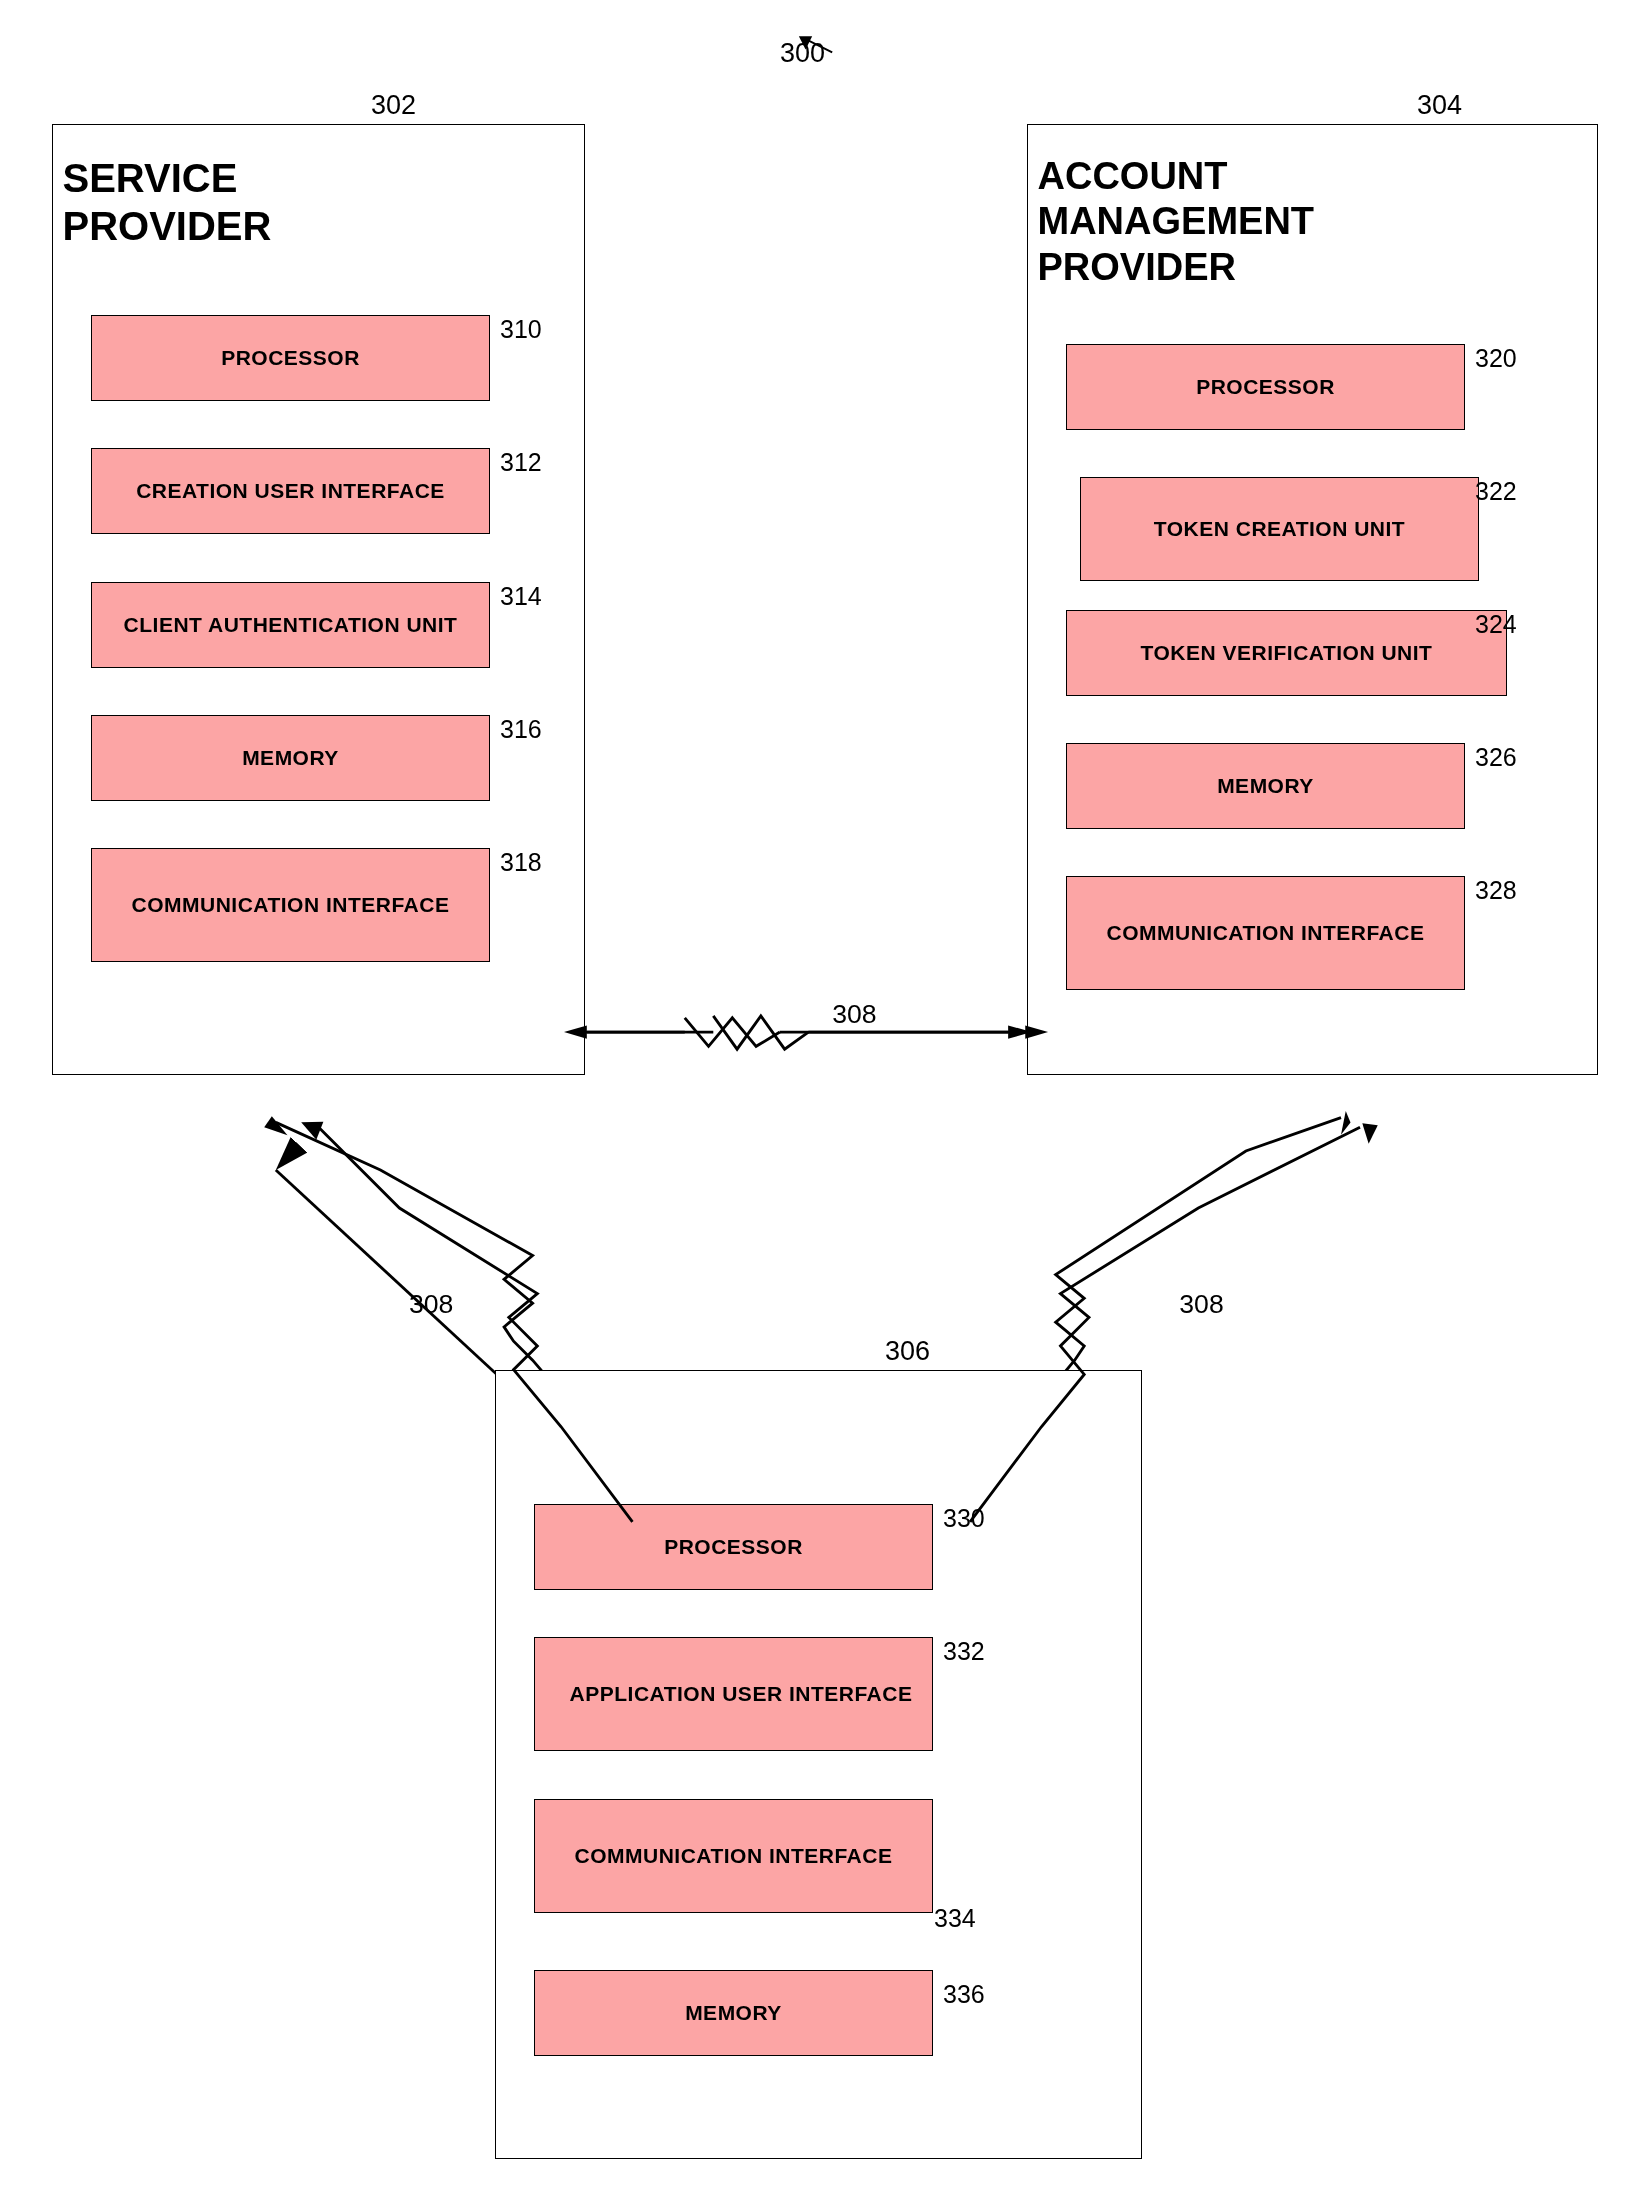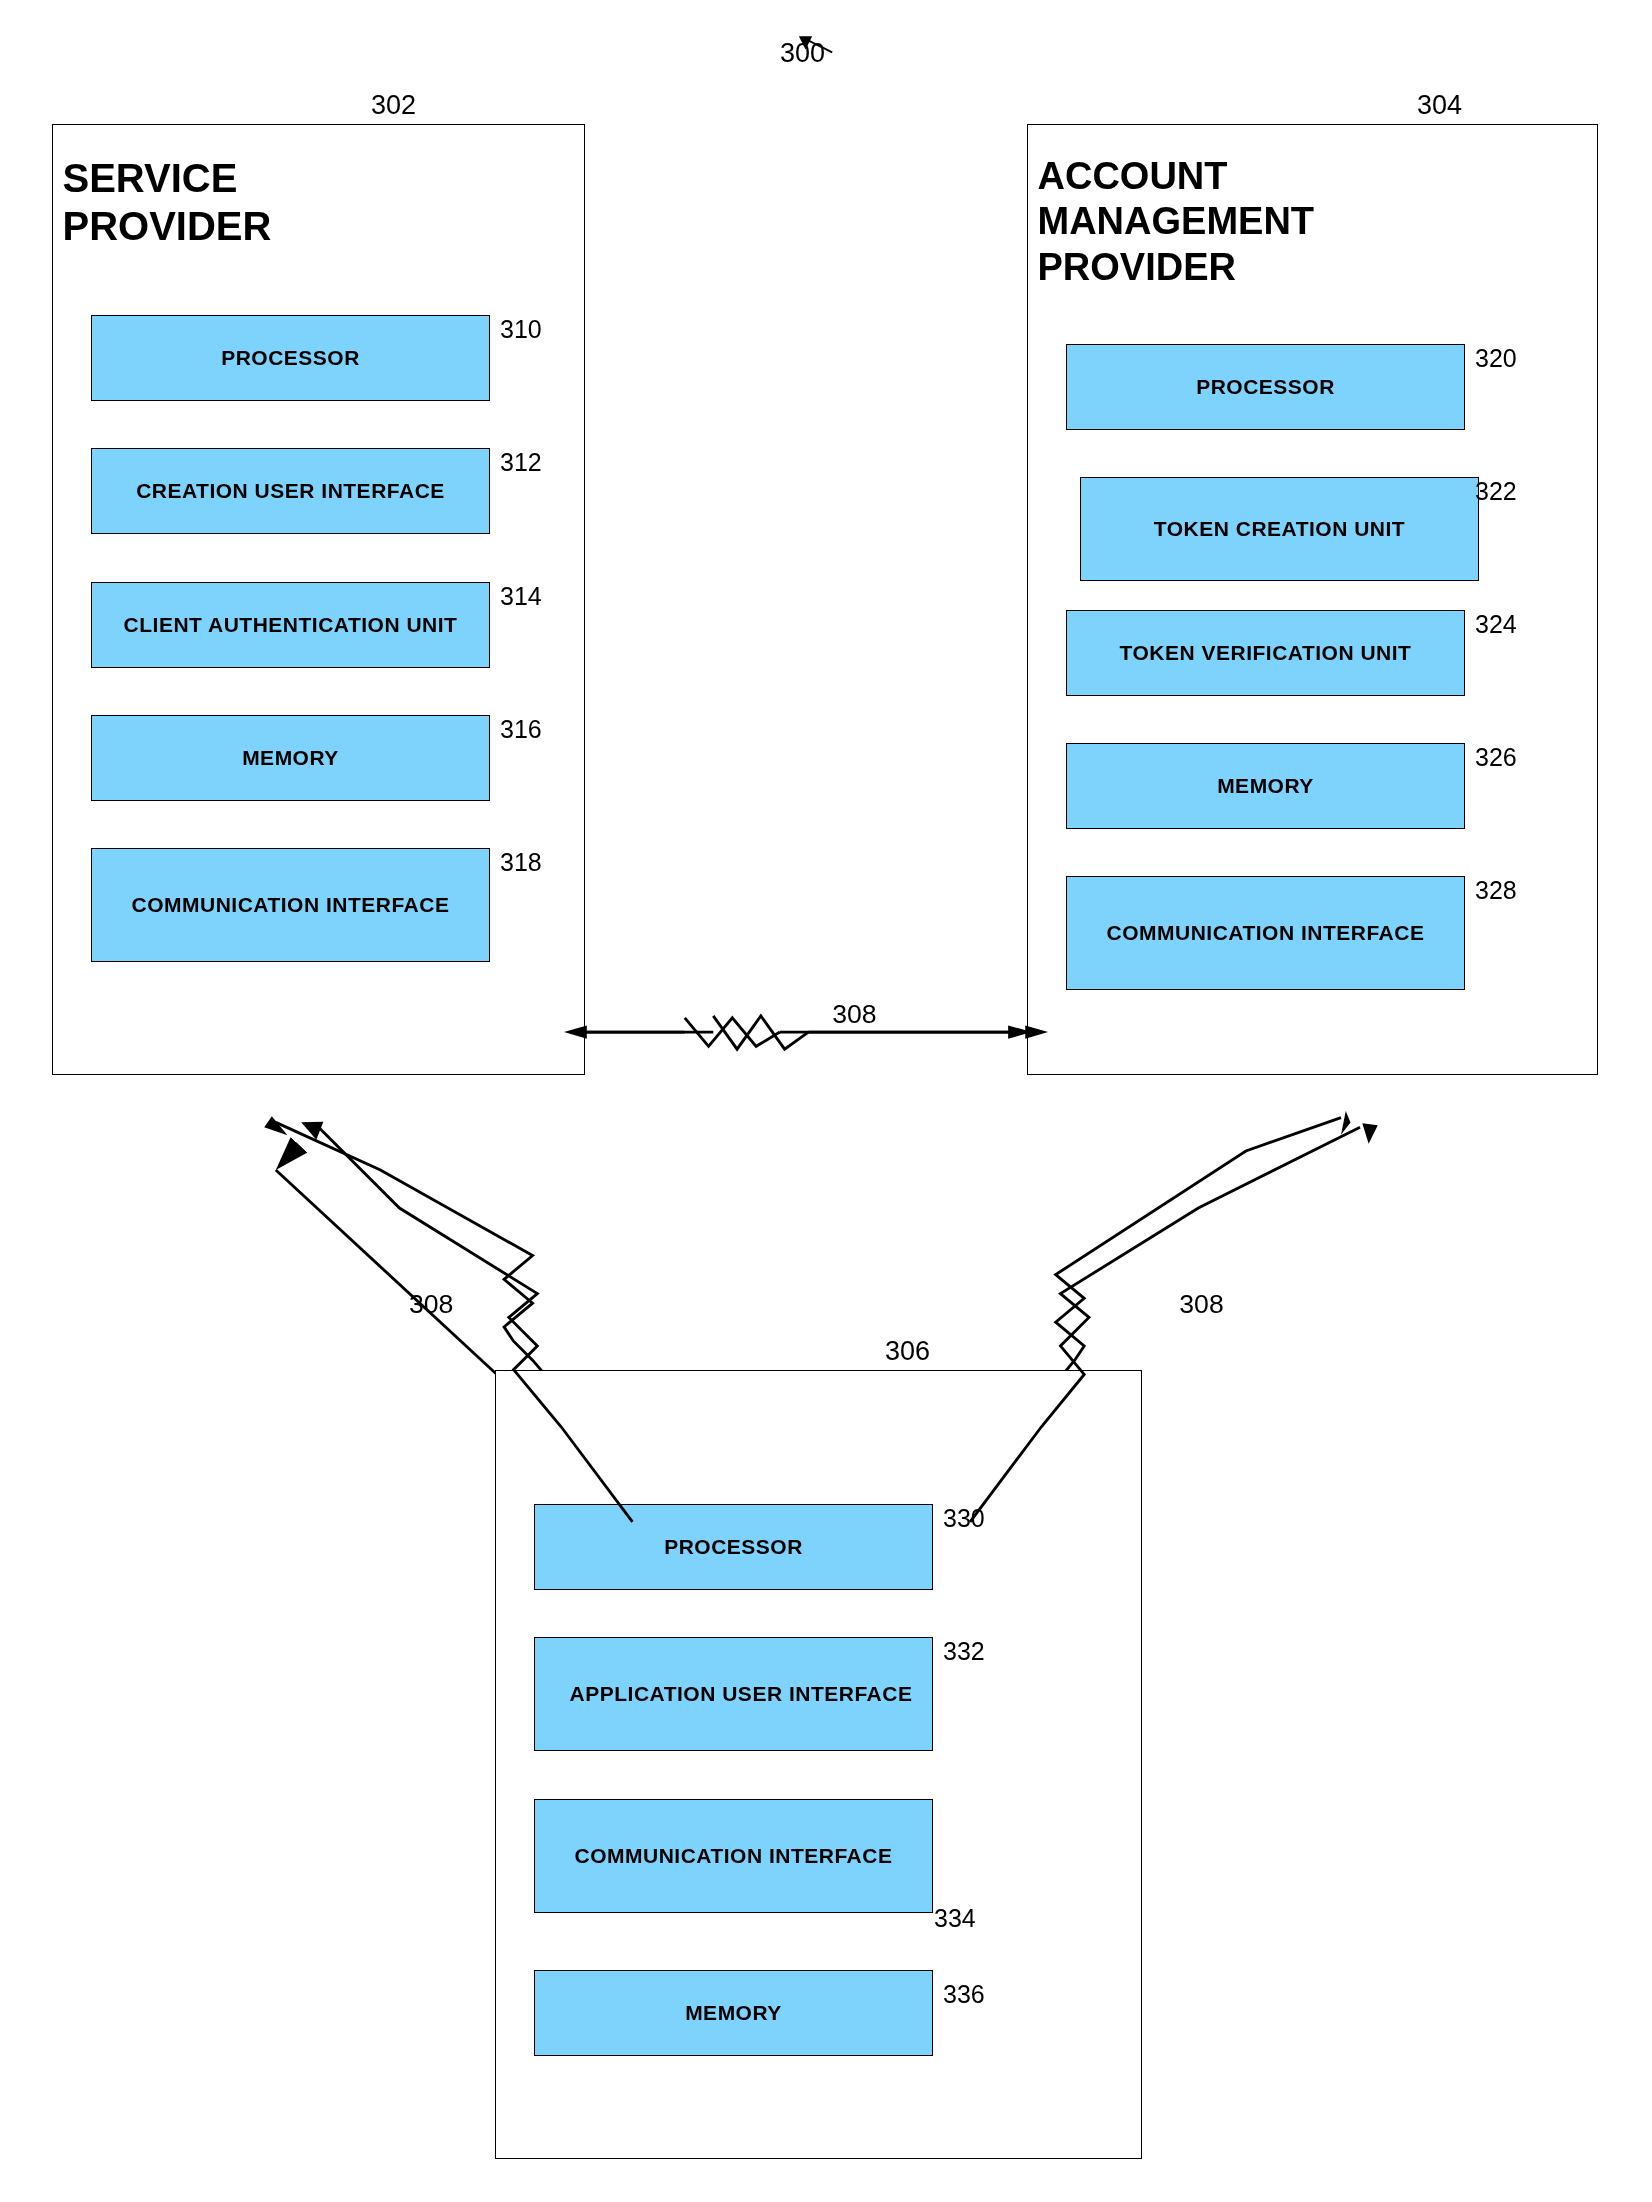--- a/index.html
+++ b/index.html
@@ -32,21 +32,21 @@
       line-height: 1.2;
     }
 
     .box-title.italic {
       font-style: italic;
     }
 
     .inner-box {
       position: absolute;
       border: 1.9px solid #000;
-      background: #7dd3fc;
+      background: #fca5a5;
       display: flex;
       align-items: center;
       justify-content: center;
     }
 
     .inner-box-label {
       font-size: 21px;
       font-weight: bold;
       text-align: center;
       line-height: 1.3;
@@ -145,21 +145,21 @@
     <div class="inner-box" style="left: 38px; top: 219px; width: 399px; height: 86px;">
       <span class="inner-box-label">PROCESSOR</span>
     </div>
     <div class="ref-number" style="left: 447px; top: 219px; font-size: 25px;">320</div>
 
     <div class="inner-box" style="left: 52px; top: 352px; width: 399px; height: 104px;">
       <span class="inner-box-label">TOKEN CREATION UNIT</span>
     </div>
     <div class="ref-number" style="left: 447px; top: 352px; font-size: 25px;">322</div>
 
-    <div class="inner-box" style="left: 38px; top: 485px; width: 399px; height: 86px;">
+    <div class="inner-box" style="left: 38px; top: 485px; width: 441px; height: 86px;">
       <span class="inner-box-label">TOKEN VERIFICATION UNIT</span>
     </div>
     <div class="ref-number" style="left: 447px; top: 485px; font-size: 25px;">324</div>
 
     <div class="inner-box" style="left: 38px; top: 618px; width: 399px; height: 86px;">
       <span class="inner-box-label">MEMORY</span>
     </div>
     <div class="ref-number" style="left: 447px; top: 618px; font-size: 25px;">326</div>
 
     <div class="inner-box" style="left: 38px; top: 751px; width: 399px; height: 114px;">

